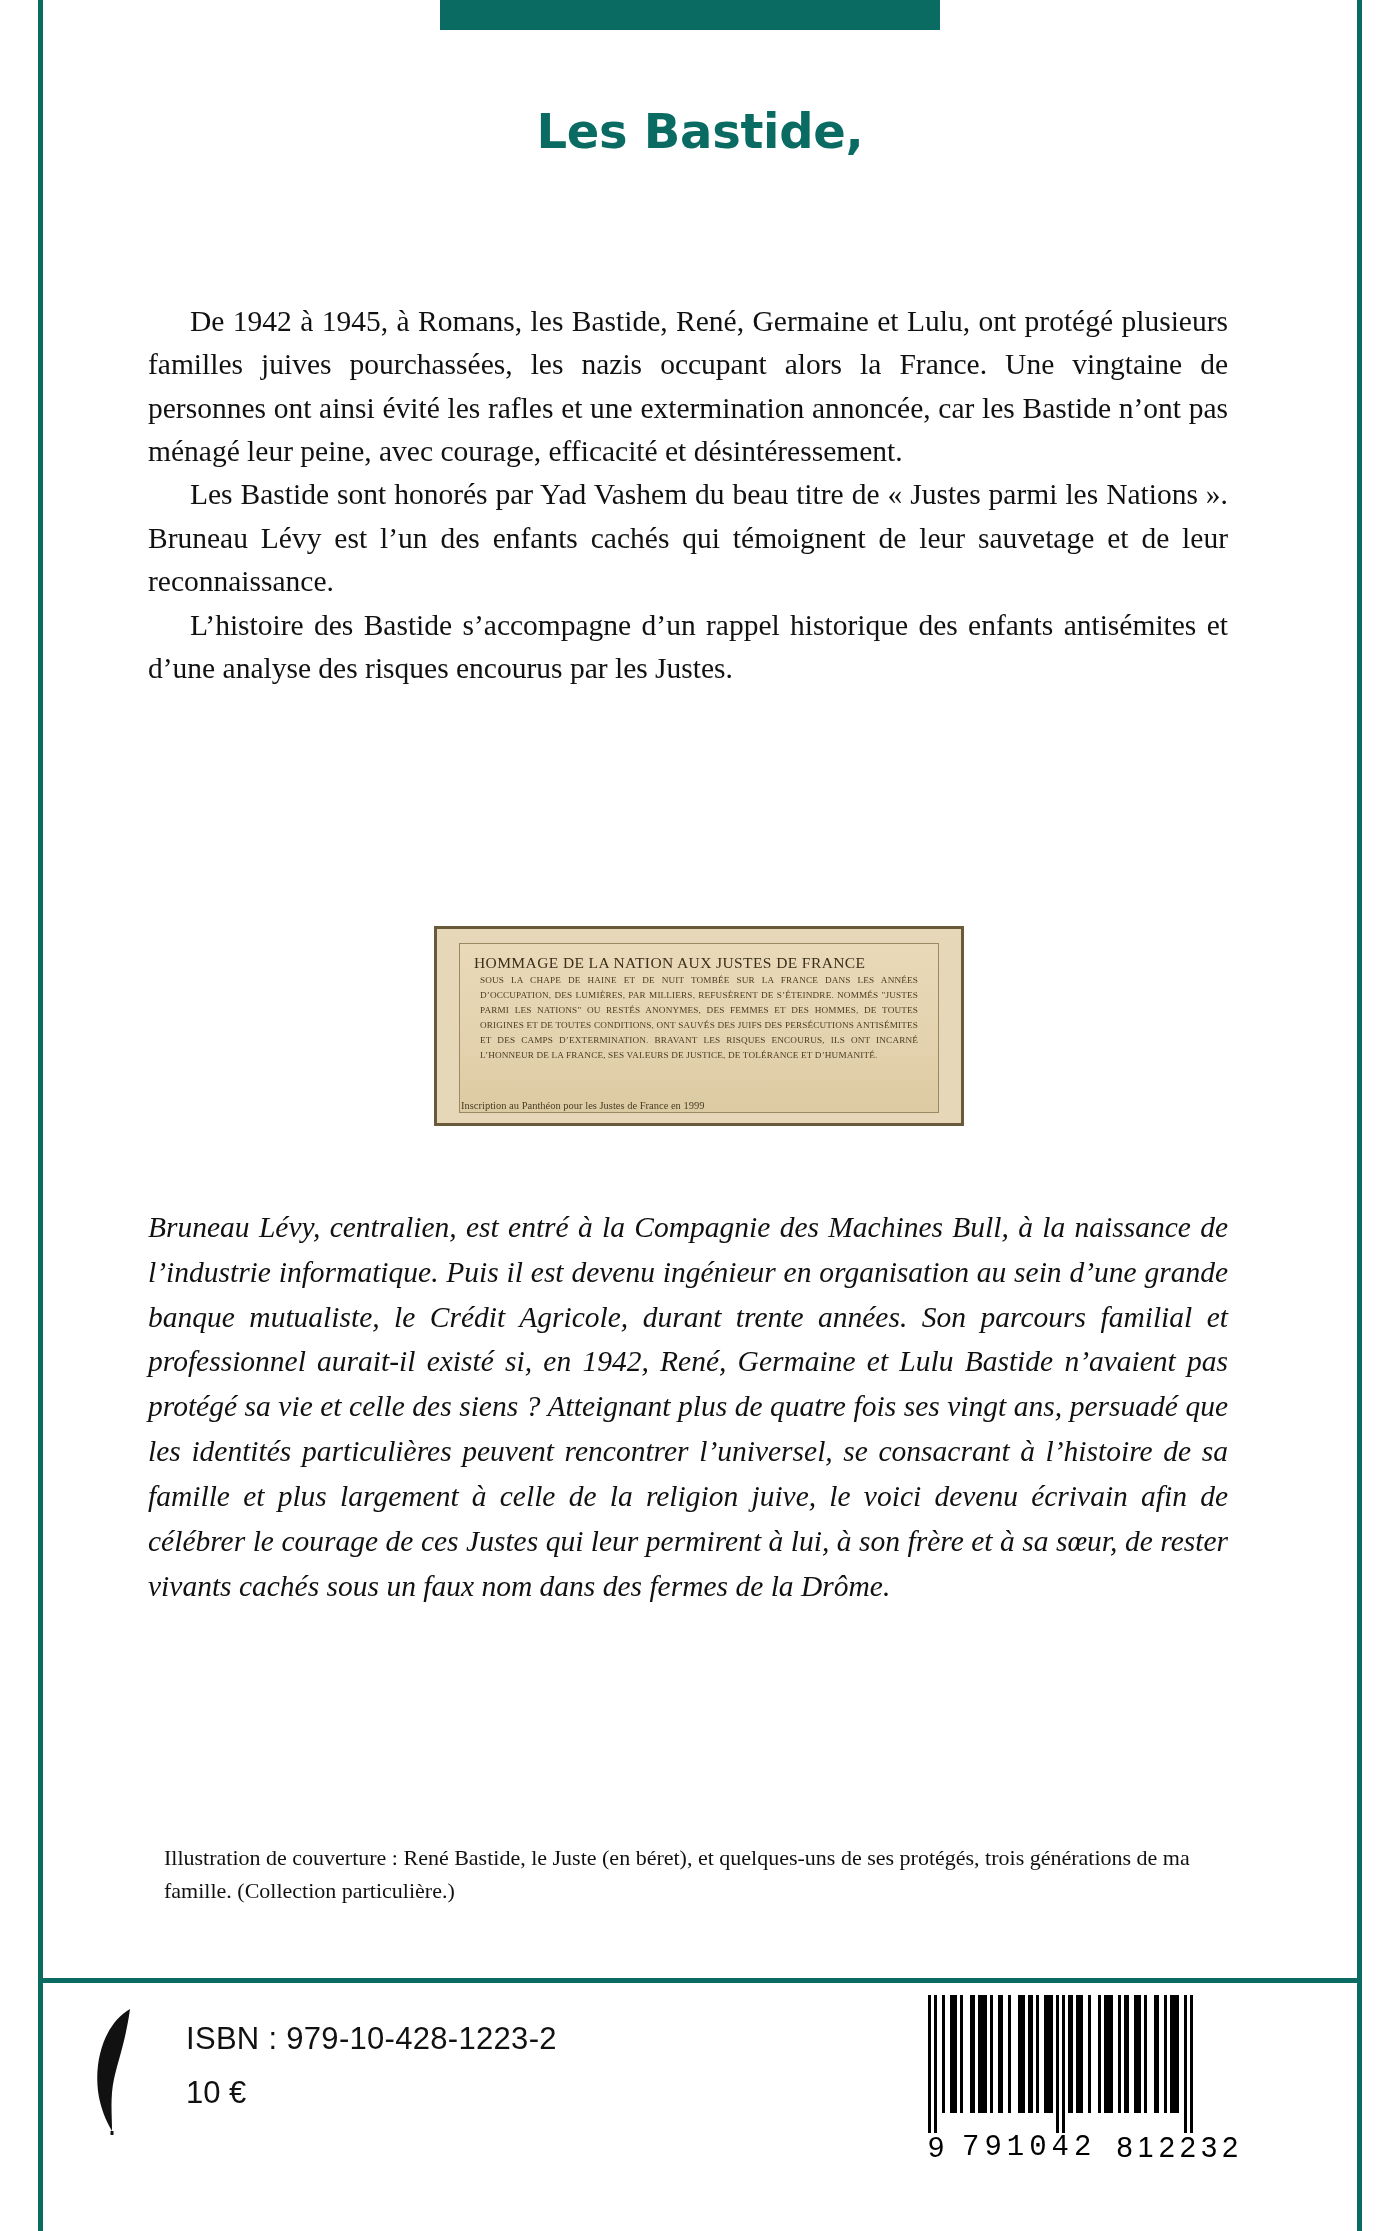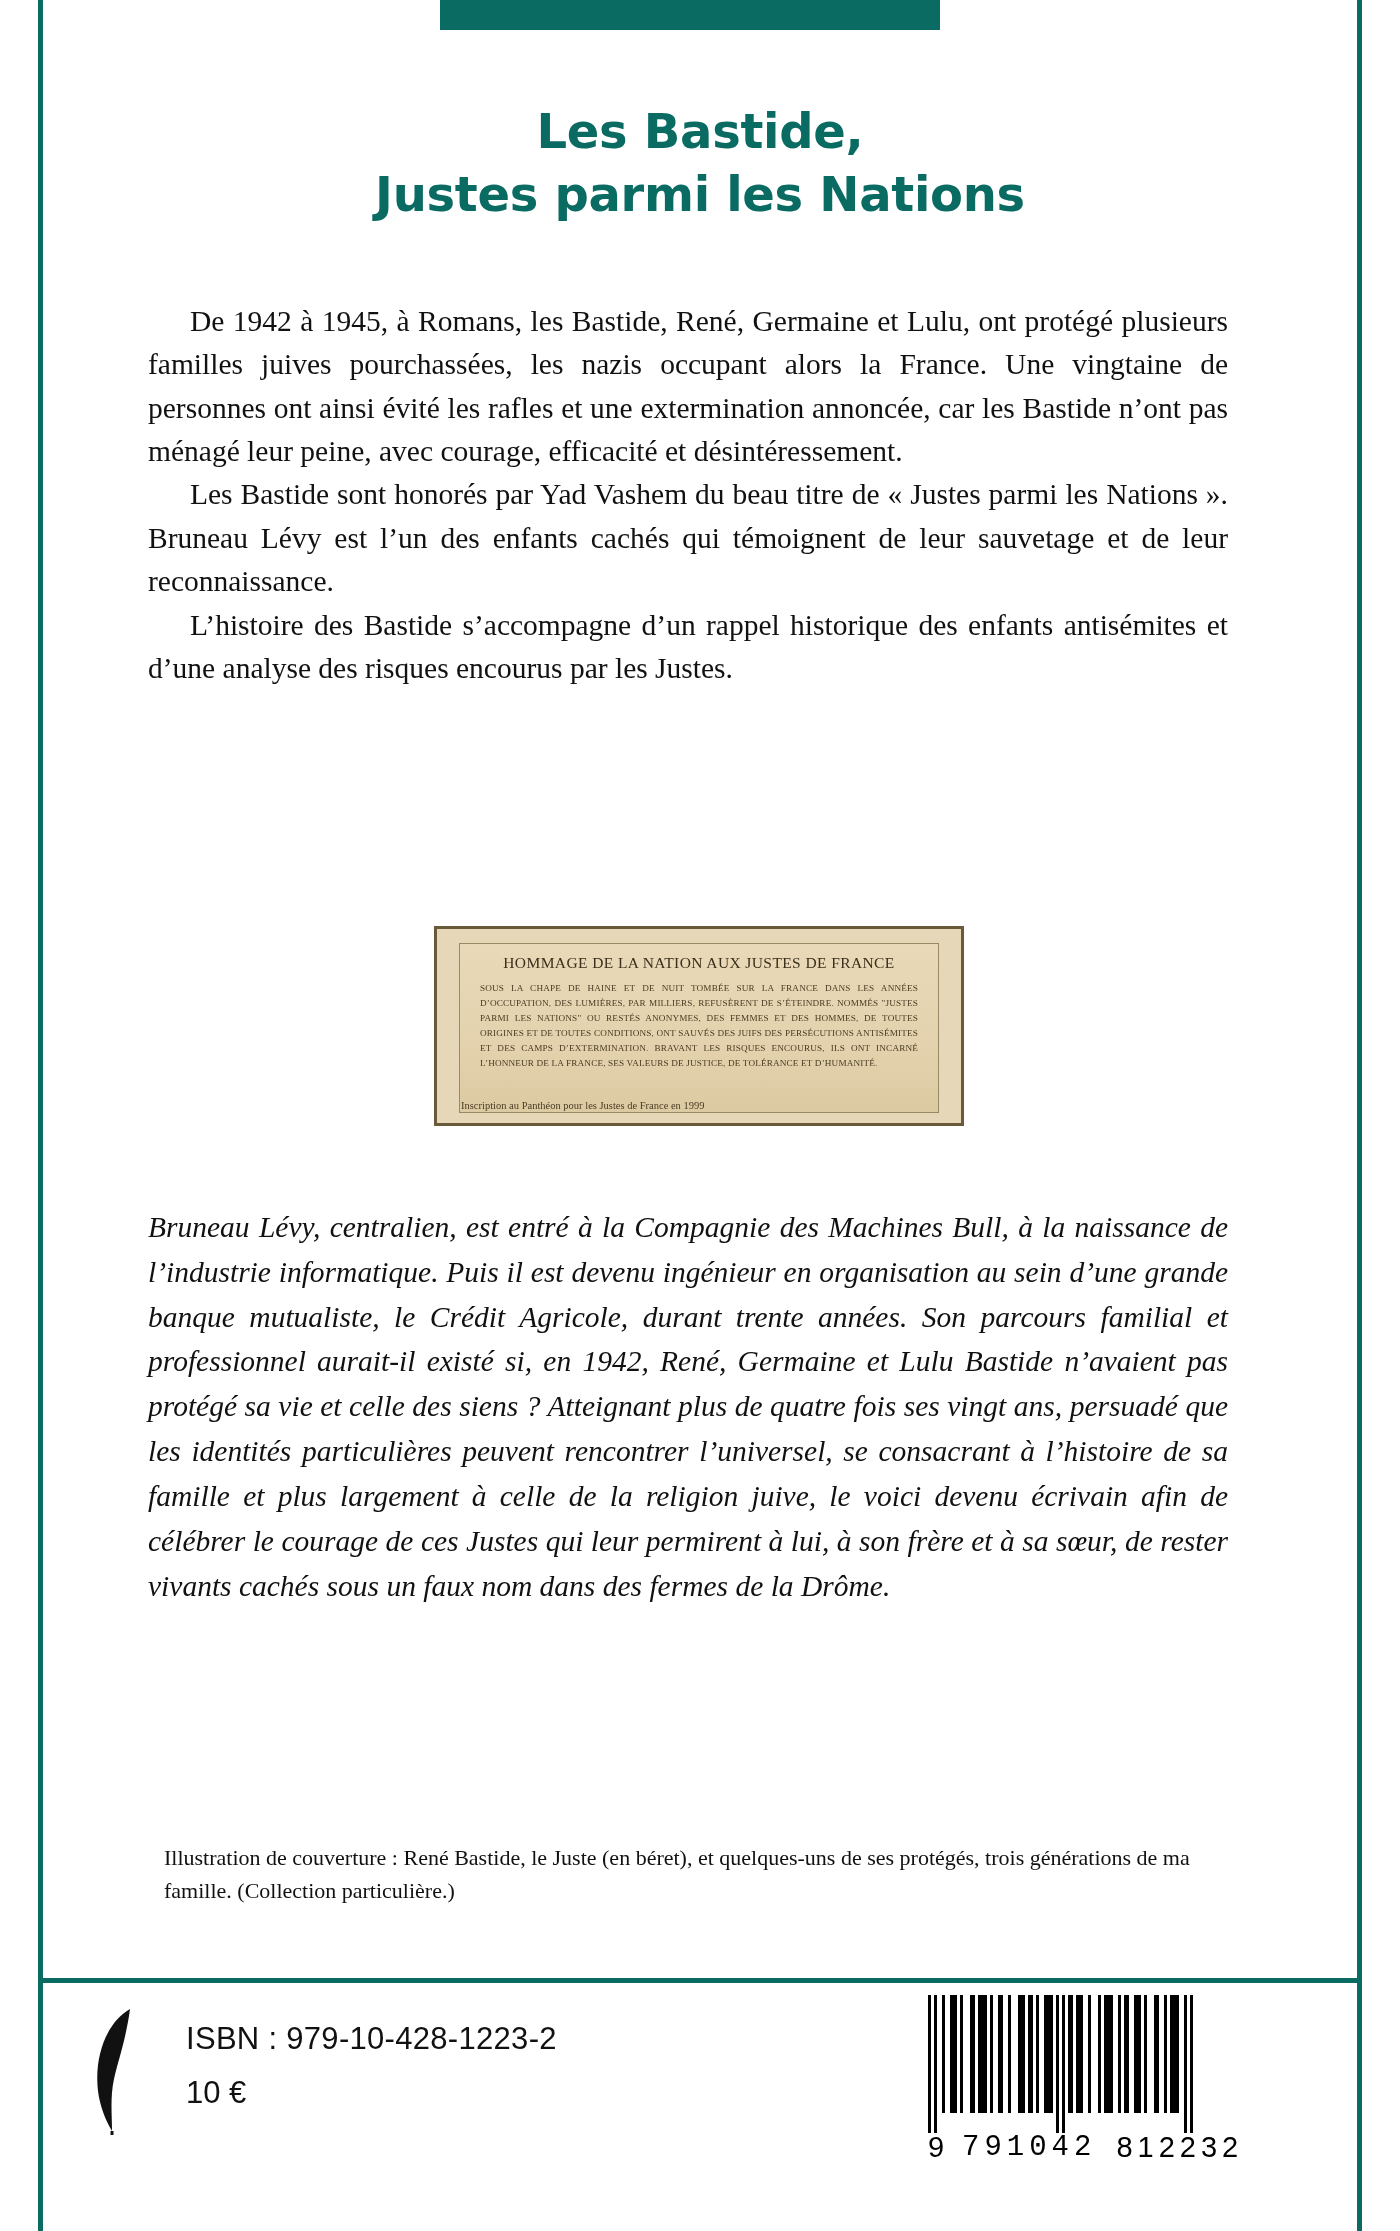--- a/index.html
+++ b/index.html
@@ -114,22 +114,21 @@
     height: 100%;
     box-sizing: border-box;
     padding: 10px 14px 6px 14px;
     background: linear-gradient(180deg,#ead9b8 0%, #e3d2ad 60%, #dccaa2 100%);
   }
   .plaque-title {
     font-family: "Liberation Serif", serif;
     font-size: 15.5px;
     letter-spacing: 0.4px;
     color: #3a2f1c;
-    text-align: center;
-    margin-bottom: 9px;
+    margin-bottom: 1px;
     white-space: nowrap;
   }
   .plaque-body {
     font-family: "Liberation Serif", serif;
     font-size: 9.2px;
     line-height: 1.62;
     letter-spacing: 0.15px;
     color: #4a3c24;
     text-align: justify;
     padding: 0 6px;
@@ -250,21 +249,20 @@
 
 <div class="page">
 
   <div class="rule-left"></div>
   <div class="rule-top-bar"></div>
   <div class="rule-bottom"></div>
   <div class="rule-right"></div>
 
   <div class="title-block">
     <div class="title-line">Les Bastide,</div>
-    <div class="title-line">Justes parmi les Nations</div>
   </div>
 
   <div class="body-block">
     <p class="para">De 1942 à 1945, à Romans, les Bastide, René, Germaine et Lulu, ont protégé plusieurs familles juives pourchassées, les nazis occupant alors la France. Une vingtaine de personnes ont ainsi évité les rafles et une extermination annoncée, car les Bastide n’ont pas ménagé leur peine, avec courage, efficacité et désintéressement.</p>
     <p class="para">Les Bastide sont honorés par Yad Vashem du beau titre de « Justes parmi les Nations ». Bruneau Lévy est l’un des enfants cachés qui témoignent de leur sauvetage et de leur reconnaissance.</p>
     <p class="para">L’histoire des Bastide s’accompagne d’un rappel historique des enfants antisémites et d’une analyse des risques encourus par les Justes.</p>
   </div>
 
   <div class="plaque-wrap">
     <div class="plaque">

